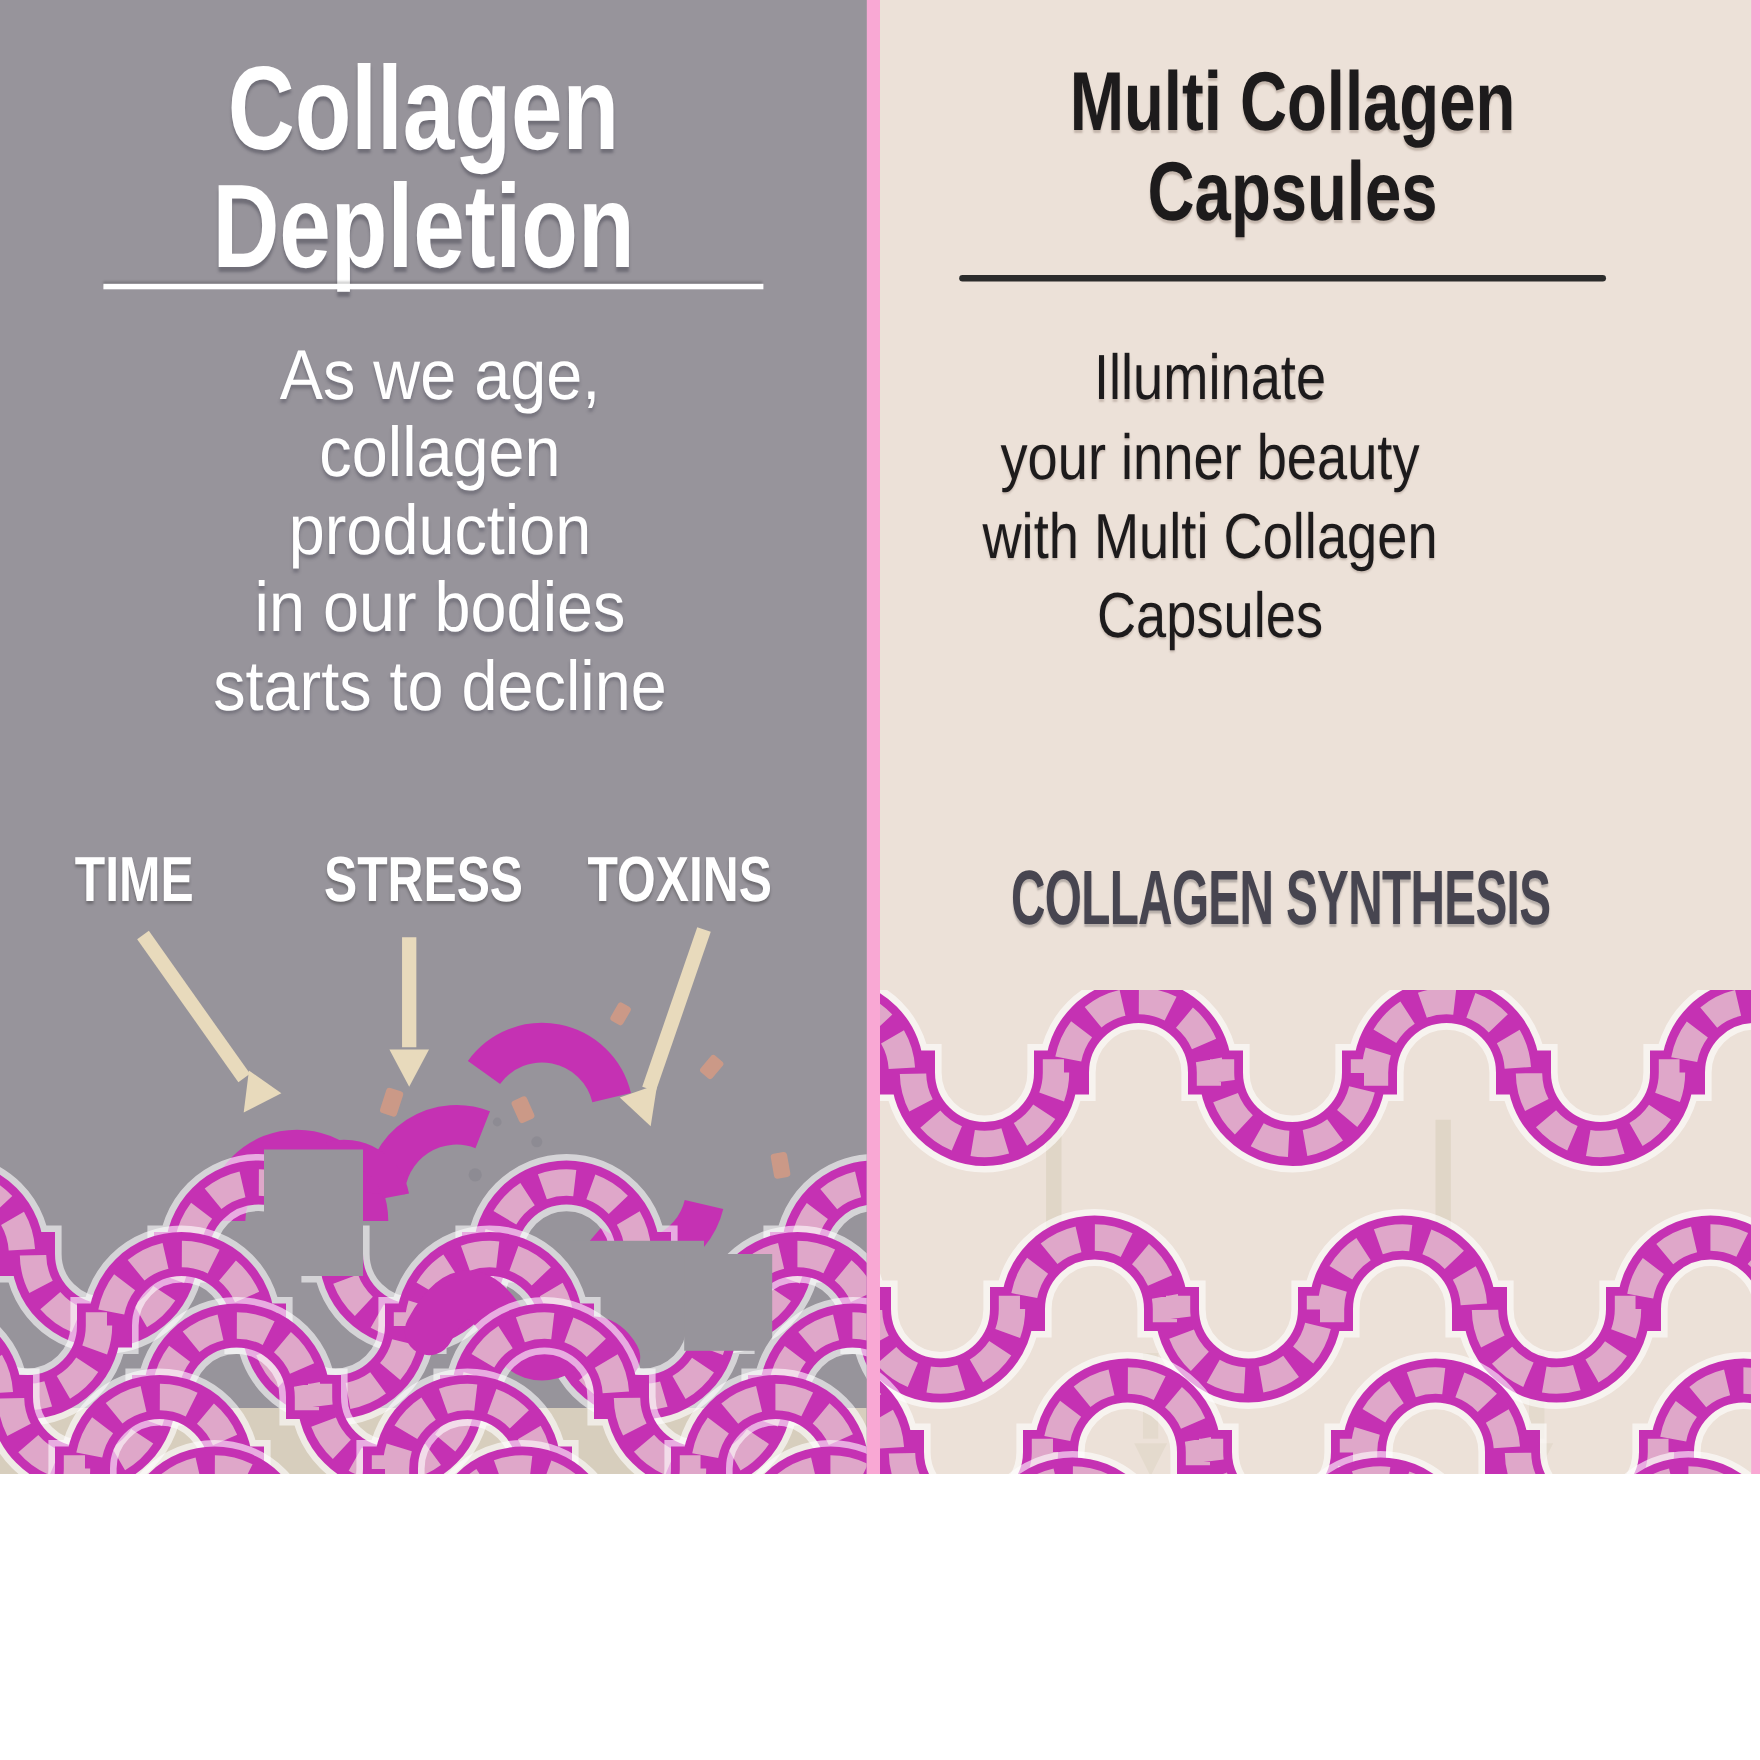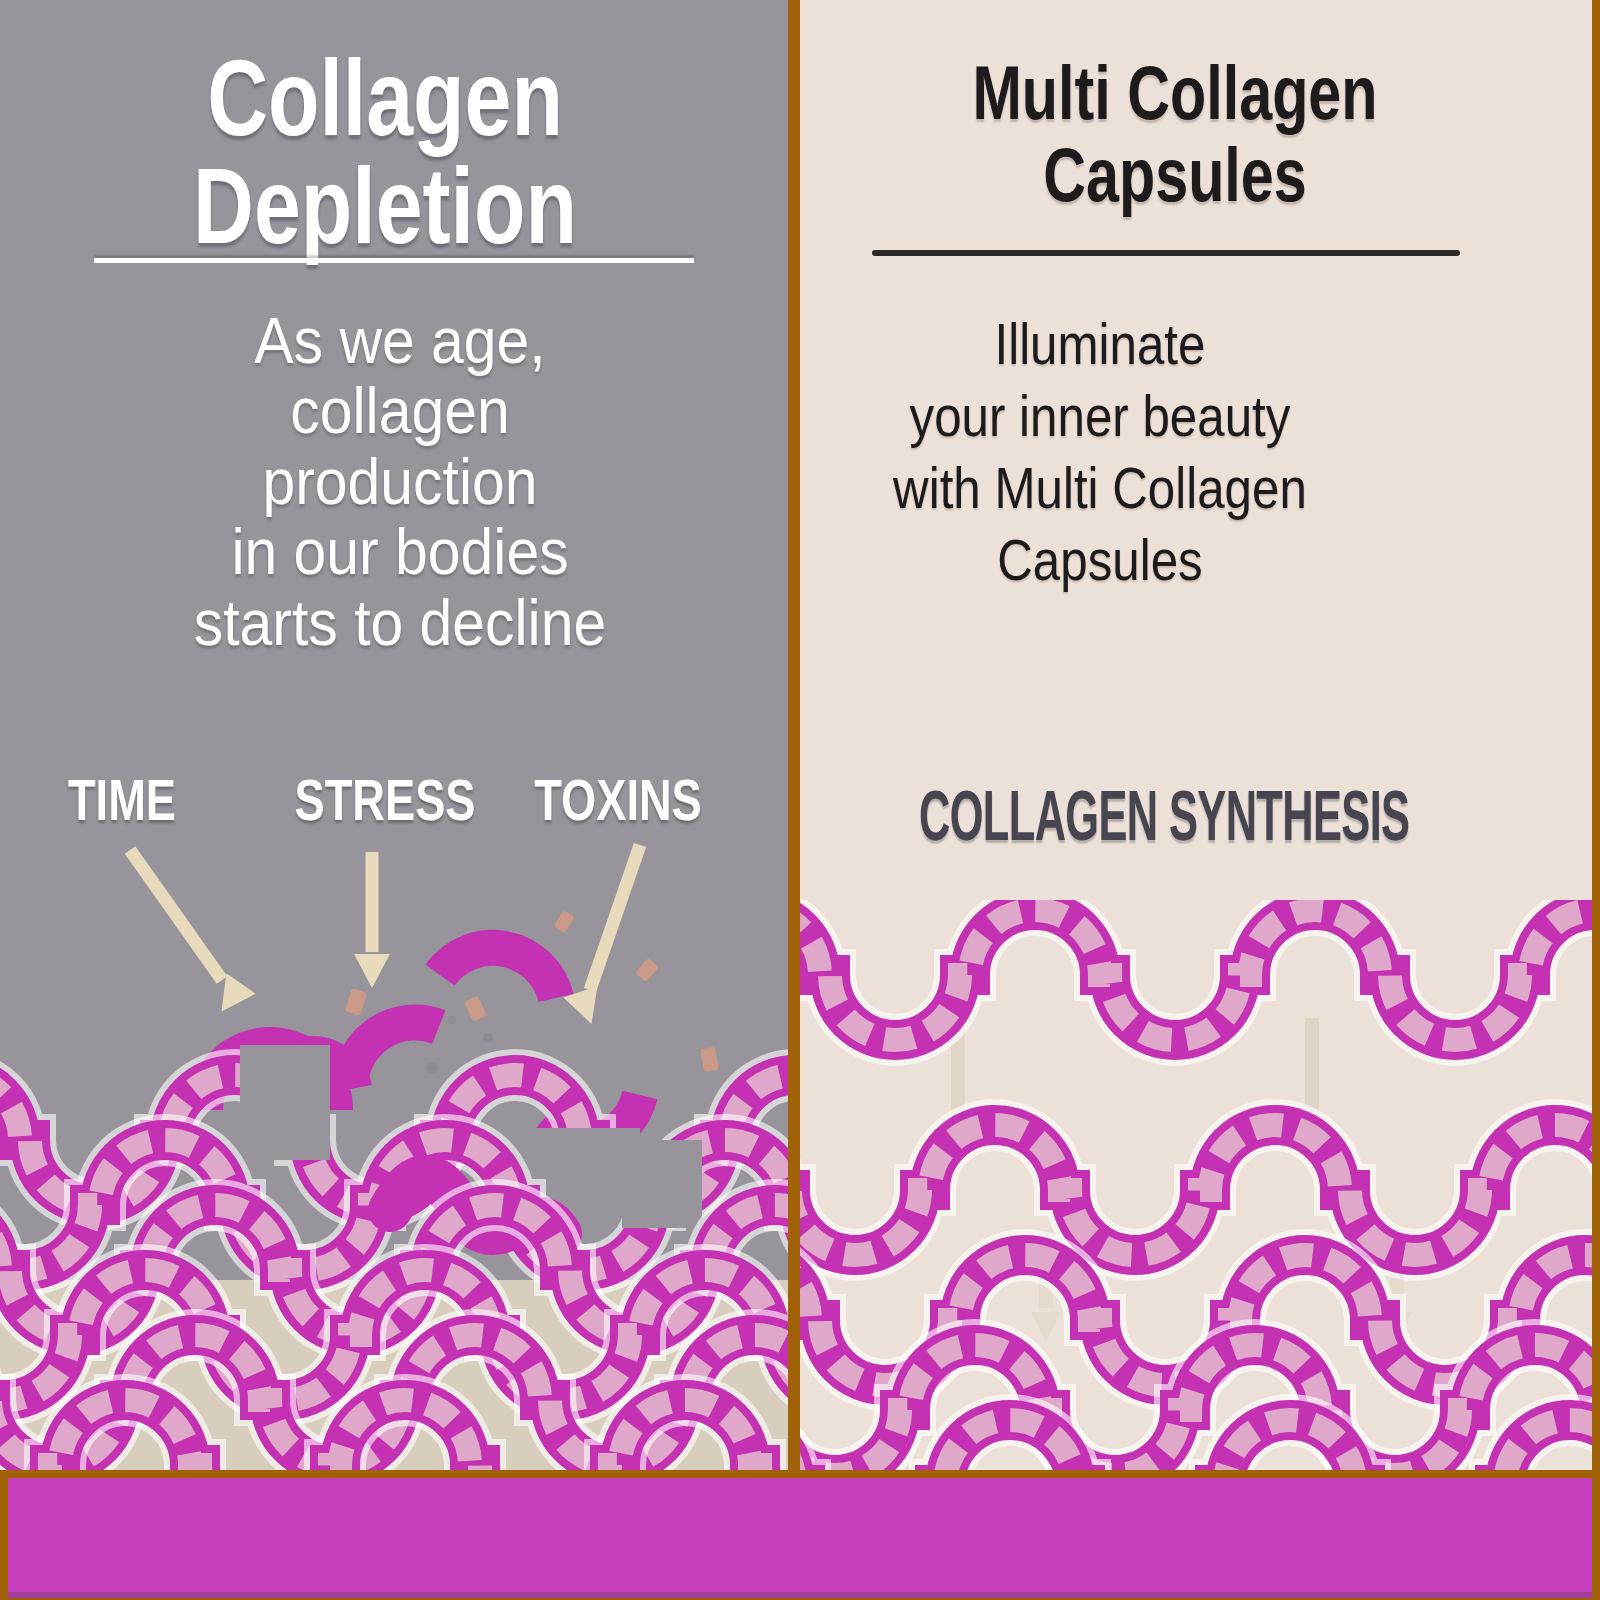--- a/index.html
+++ b/index.html
@@ -1,17 +1,17 @@
 <!DOCTYPE html>
 <html style="--gray-bg: #97949b; --cream-bg: #ece1d8; --magenta: #c531b3; --pink-seg: #dfa7c9; --bar-magenta: #c83fbe; --bar-edge: #a23f98; --beige-bg: #d7cebd; --arrow-beige: #e8dabc; --arrow-faint: #dcd2c0; --title-white: #ffffff; --text-black: #1d1b1c; --synthesis-gray: #474550; --divider-white: #ffffff; --divider-dark: #2b2b2b;"><head>
 <meta charset="utf-8">
 <style>
   html,body { margin:0; padding:0; background:#ffffff; }
   .poster {
-    position:relative; width:1600px; height:1600px; background:#a16207;
+    position:relative; width:1600px; height:1340px; background:#f9a8d4;
     font-family:"Liberation Sans","DejaVu Sans",sans-serif; overflow:hidden;
   }
   .panel { position:absolute; top:0; height:1470px; overflow:hidden; }
   .panel.left  { left:0;   width:788px; background:var(--gray-bg); }
   .panel.right { left:800px; width:792px; background:var(--cream-bg); }
 
   .pre { white-space:pre-line; }
 
   
   .l-title {

